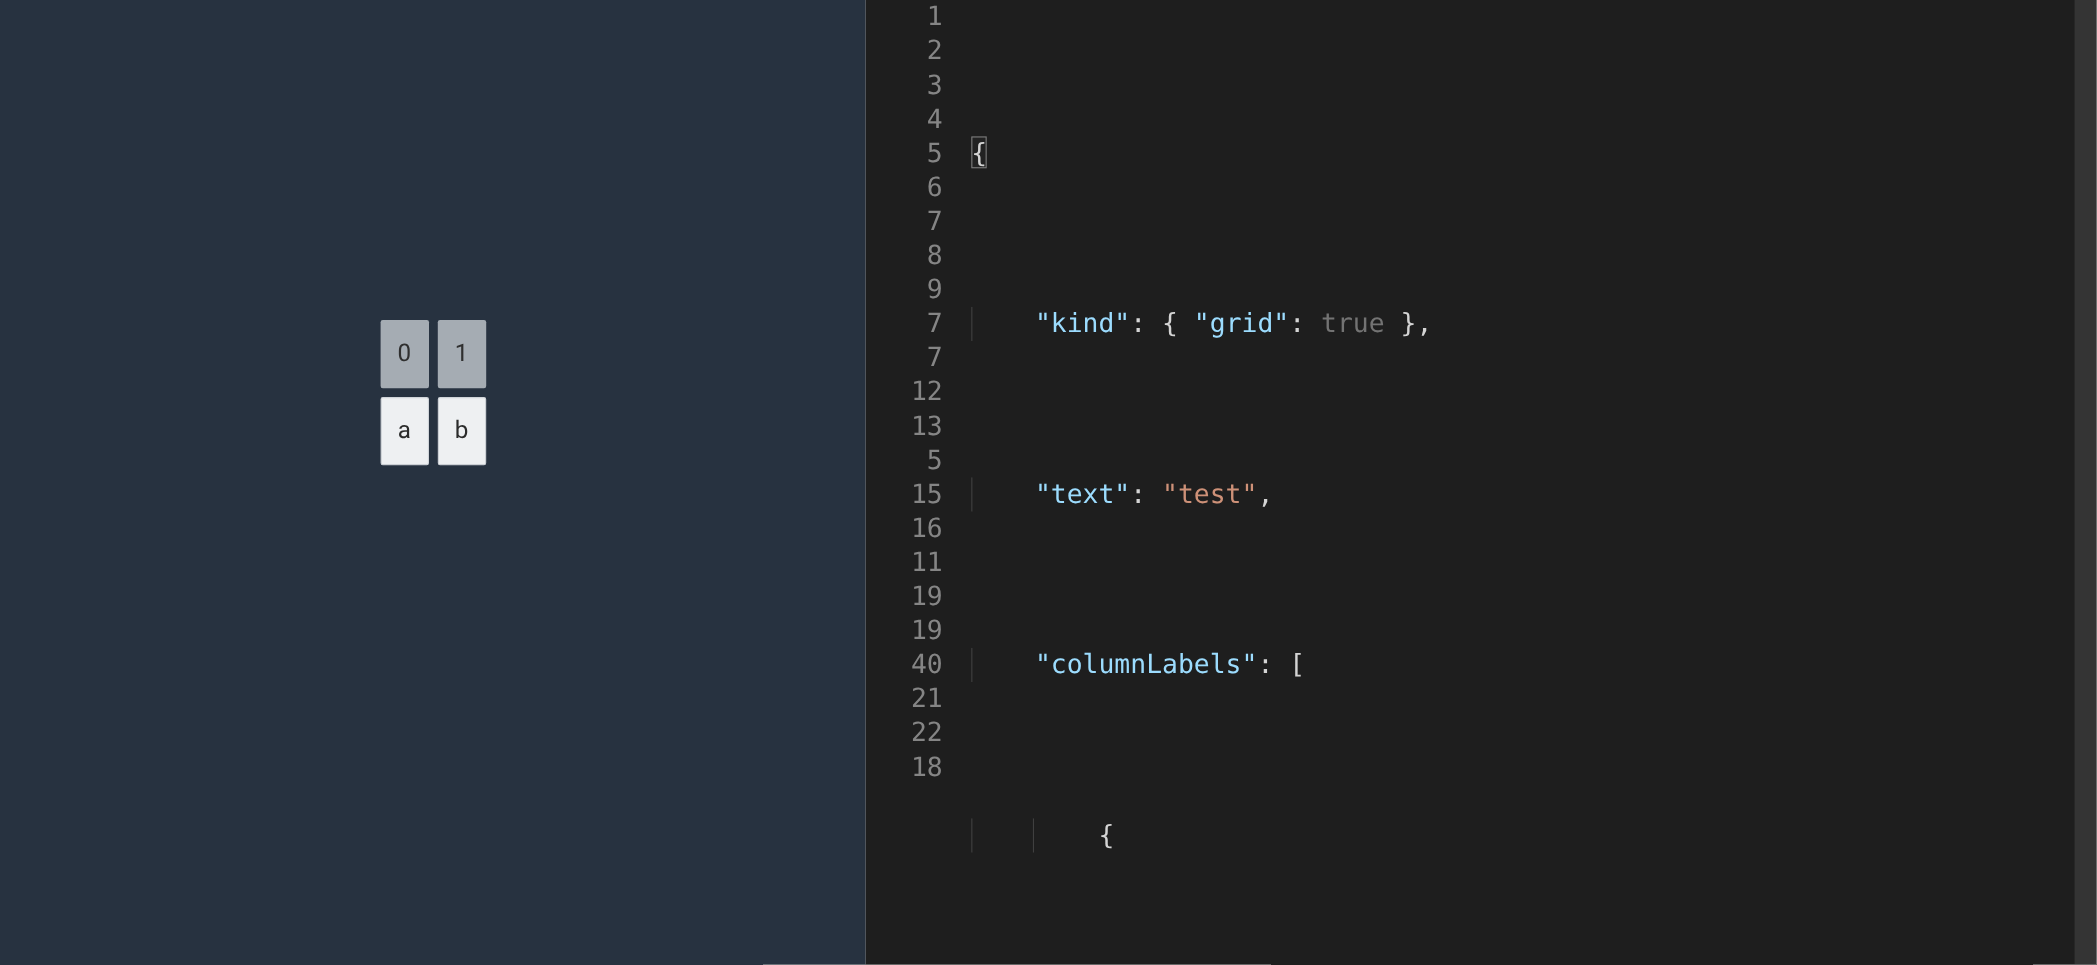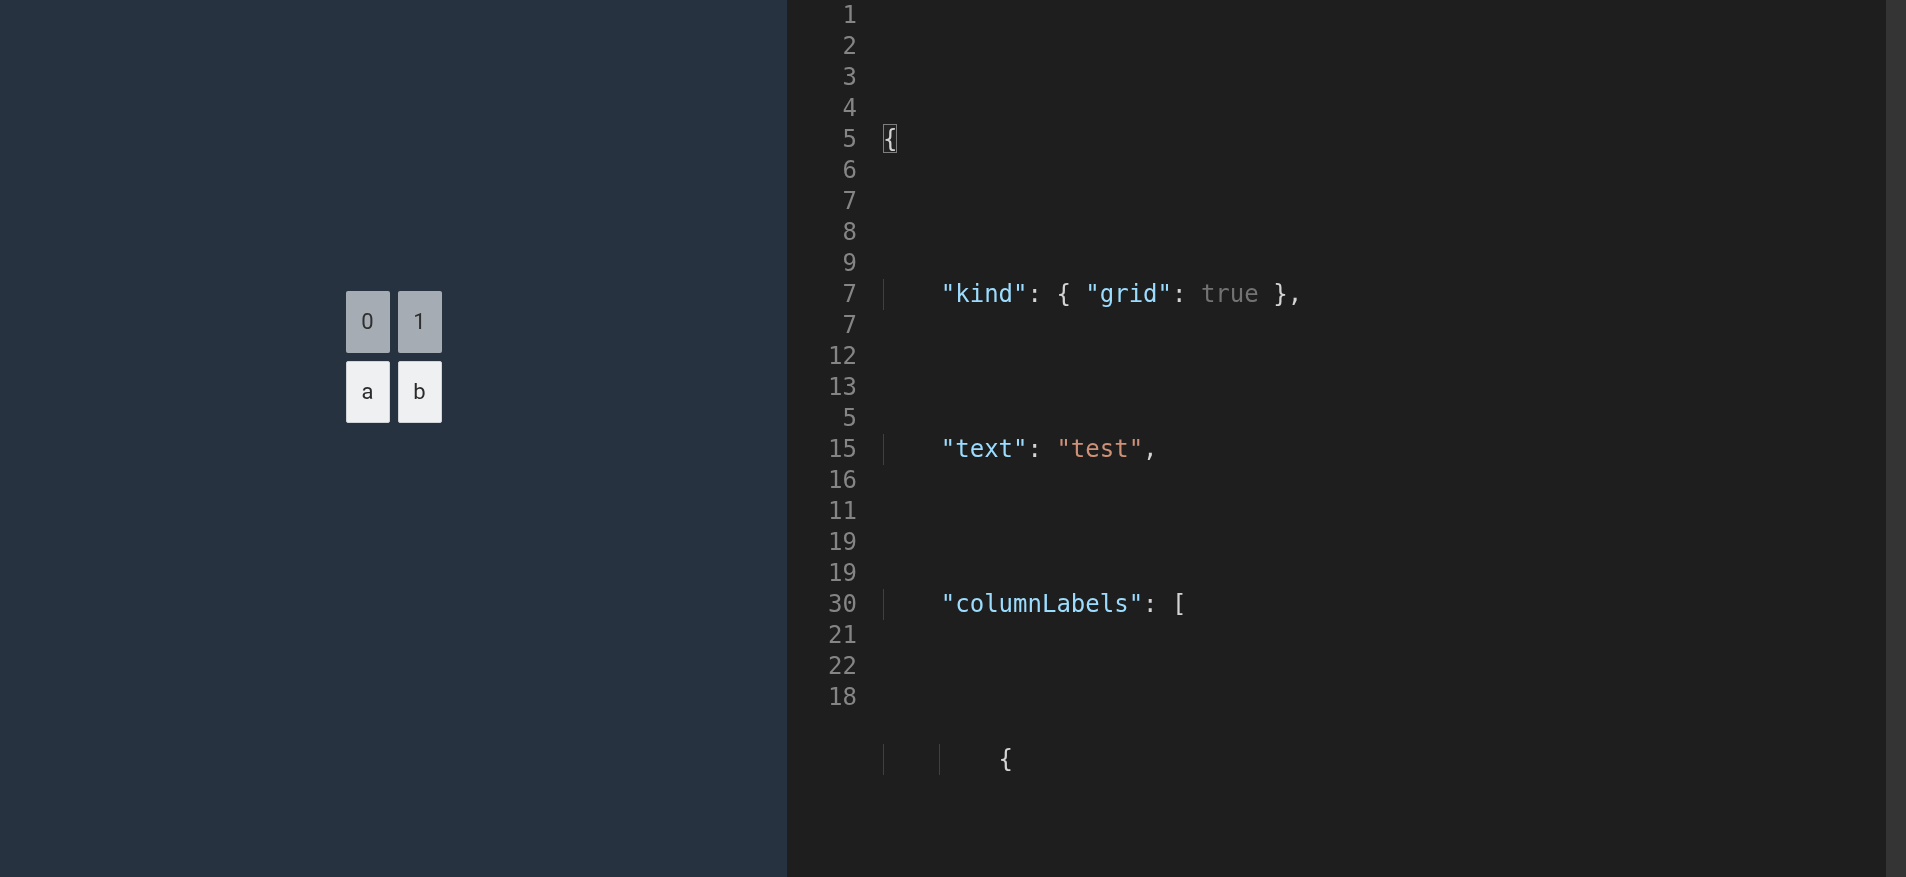--- a/index.html
+++ b/index.html
@@ -168,21 +168,21 @@
     <div>7</div>
     <div>7</div>
     <div>12</div>
     <div>13</div>
     <div>5</div>
     <div>15</div>
     <div>16</div>
     <div>11</div>
     <div>19</div>
     <div>19</div>
-    <div>30</div>
+    <div>40</div>
     <div>21</div>
     <div>22</div>
     <div>18</div>
   </div>
 
   <div class="code-area">
 
     
     <div class="line"><span class="cursor-box"></span><span class="tok-brace">{</span></div>
 

